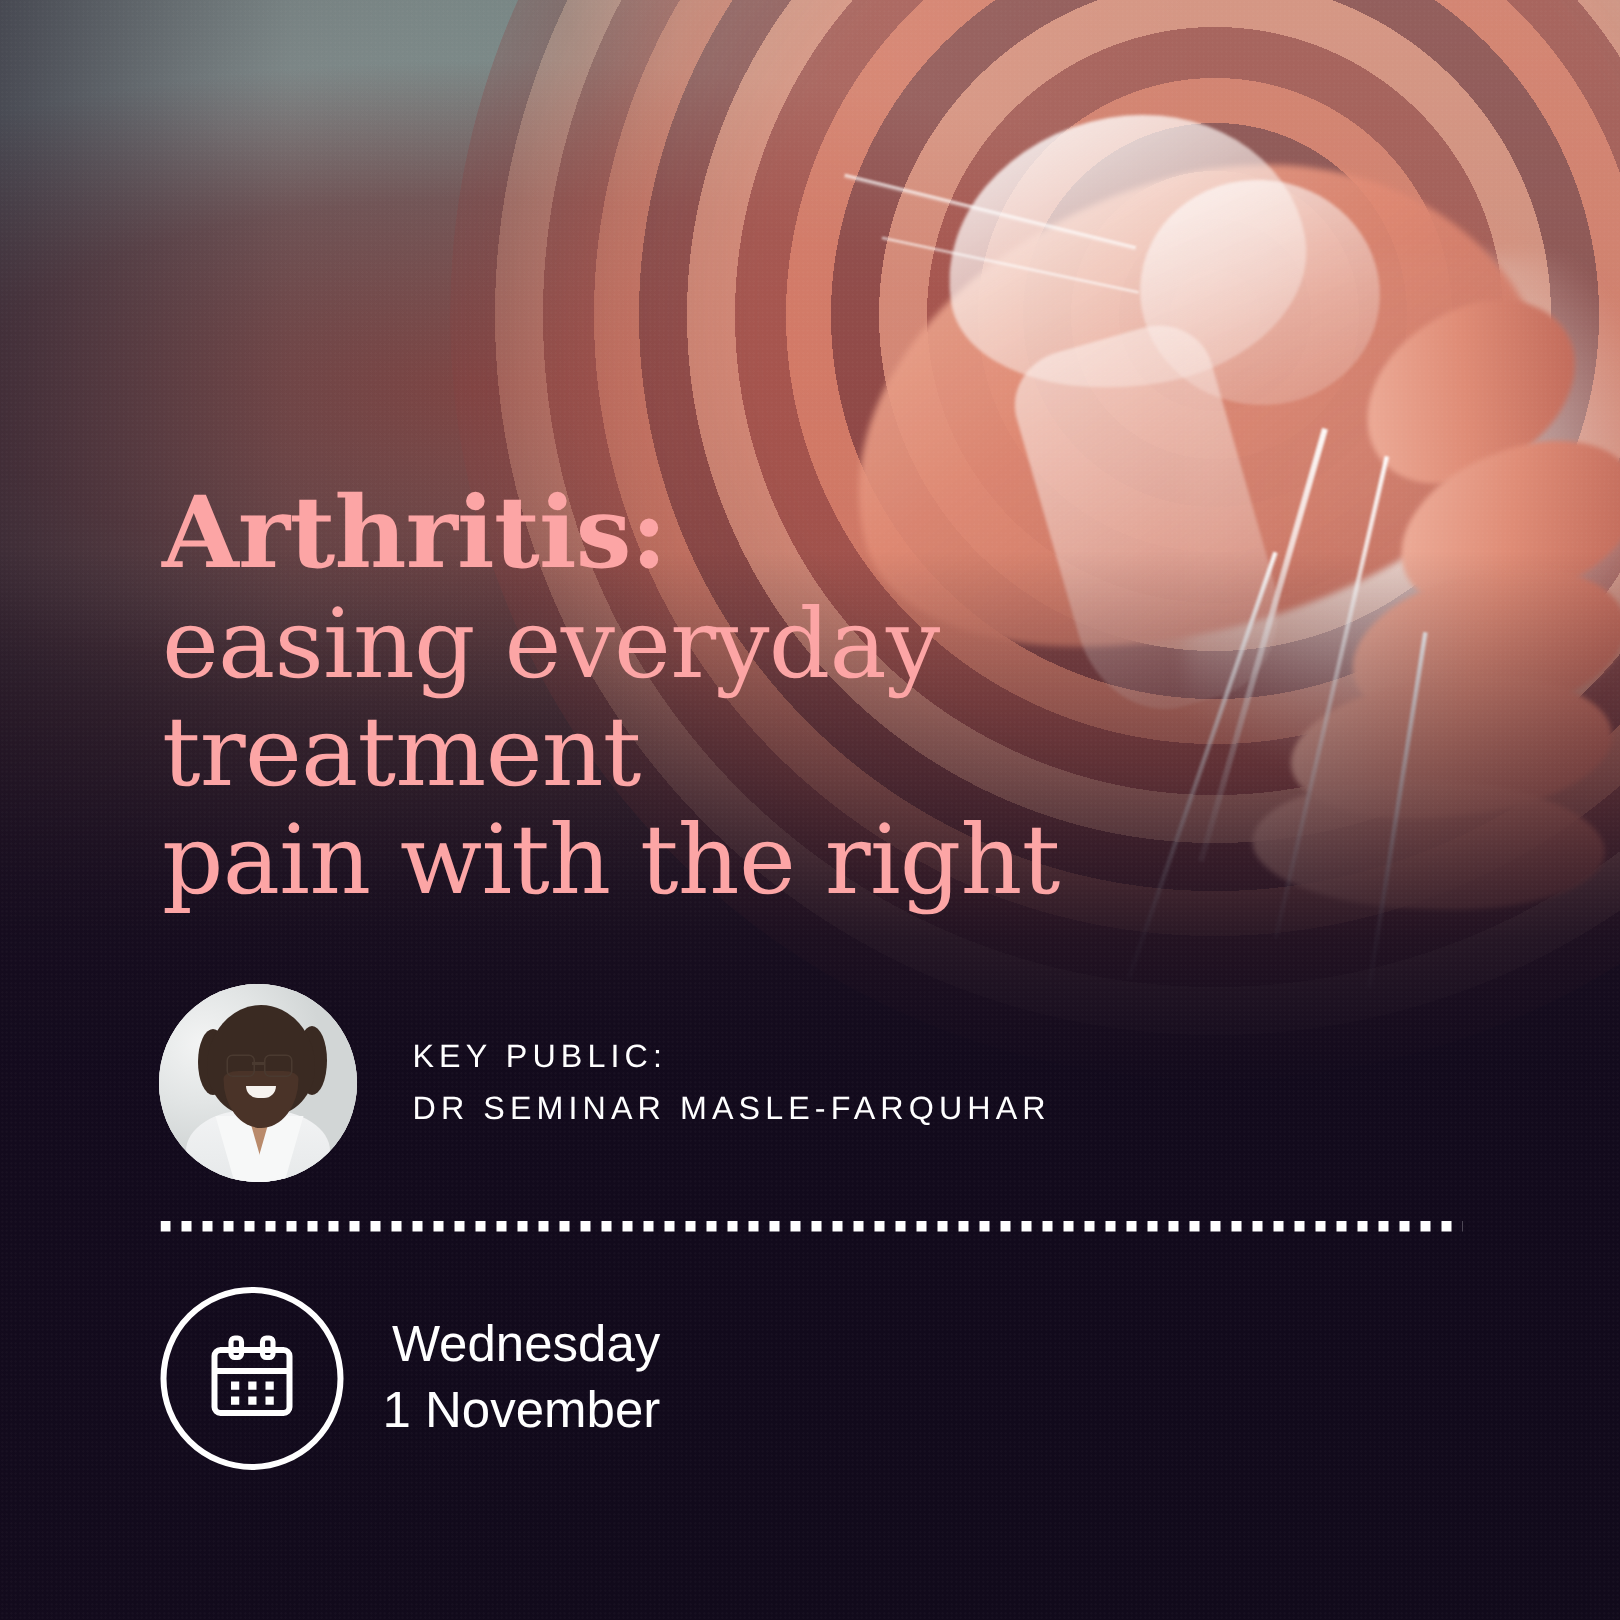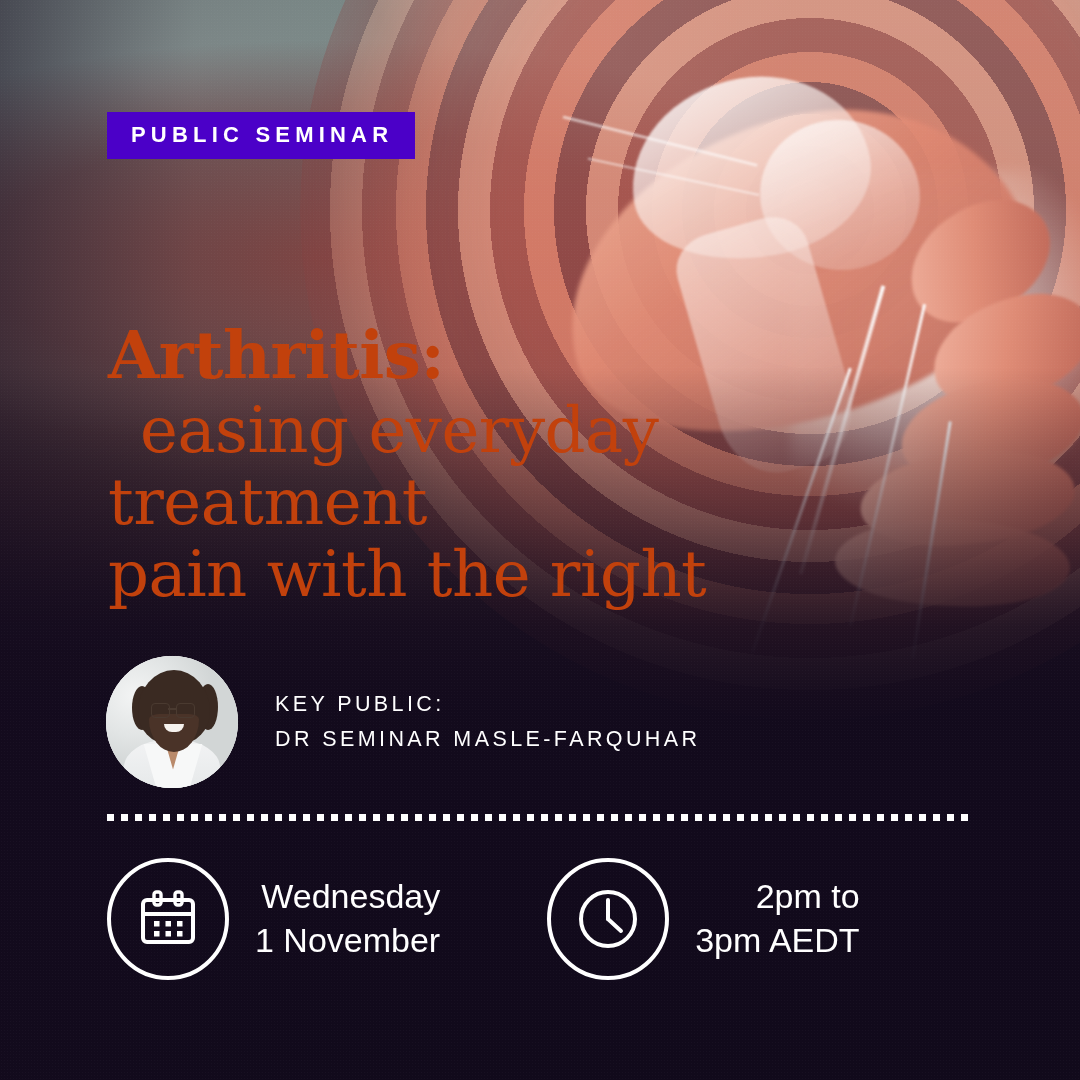--- a/index.html
+++ b/index.html
@@ -161,38 +161,38 @@
     font-size: 22px;
     font-weight: 600;
     letter-spacing: 5.2px;
     line-height: 1;
   }
 
   .headline {
     position: absolute;
     left: 108px; top: 322px;
     width: 700px;
-    color: #c2410c;
+    color: #fca5a5;
     font-family: "DejaVu Serif", "Liberation Serif", serif;
   }
   .headline .l-bold {
     display: block;
     font-size: 66px;
     font-weight: 700;
     line-height: 1.02;
     letter-spacing: -0.5px;
   }
   .headline .l-light {
     display: block;
     font-size: 64px;
     font-weight: 400;
     line-height: 1.12;
     letter-spacing: -0.5px;
   }
-  .headline .l-first { margin-top: 6px; margin-left: 32px; }
+  .headline .l-first { margin-top: 6px; }
 
   
   .speaker {
     position: absolute;
     left: 106px; top: 656px;
     display: flex;
     align-items: center;
   }
   .avatar {
     position: relative;
@@ -336,21 +336,20 @@
   <div class="streak s4"></div>
   <div class="streak s5"></div>
   <div class="streak s6"></div>
 
   <div class="bg-layer bg-fade"></div>
   <div class="bg-layer bg-vignette-left"></div>
   <div class="bg-layer bg-dots"></div>
 
   <div class="content">
 
-    <div class="badge">PUBLIC SEMINAR</div>
 
     <div class="headline">
       <span class="l-bold">Arthritis:</span>
       <span class="l-light l-first">easing everyday</span>
       <span class="l-light">treatment</span>
       <span class="l-light">pain with the right</span>
     </div>
 
     <div class="speaker">
       <div class="avatar">
@@ -393,30 +392,17 @@
             <rect x="28.5" y="43" width="5.5" height="5.5" fill="#ffffff"></rect>
             <rect x="40" y="43" width="5.5" height="5.5" fill="#ffffff"></rect>
           </svg>
         </div>
         <div class="info-text">
           <div>Wednesday</div>
           <div>1 November</div>
         </div>
       </div>
 
-      <div class="info-item second">
-        <div class="icon-circle">
-          <svg width="66" height="66" viewBox="0 0 66 66" aria-hidden="true">
-            <circle cx="33" cy="33" r="27" fill="none" stroke="#ffffff" stroke-width="4"></circle>
-            <line x1="33" y1="33" x2="33" y2="14" stroke="#ffffff" stroke-width="4" stroke-linecap="round"></line>
-            <line x1="33" y1="33" x2="46" y2="45" stroke="#ffffff" stroke-width="4" stroke-linecap="round"></line>
-          </svg>
-        </div>
-        <div class="info-text">
-          <div>2pm to</div>
-          <div>3pm AEDT</div>
-        </div>
-      </div>
 
     </div>
 
   </div>
 </div>
 
 </body></html>

